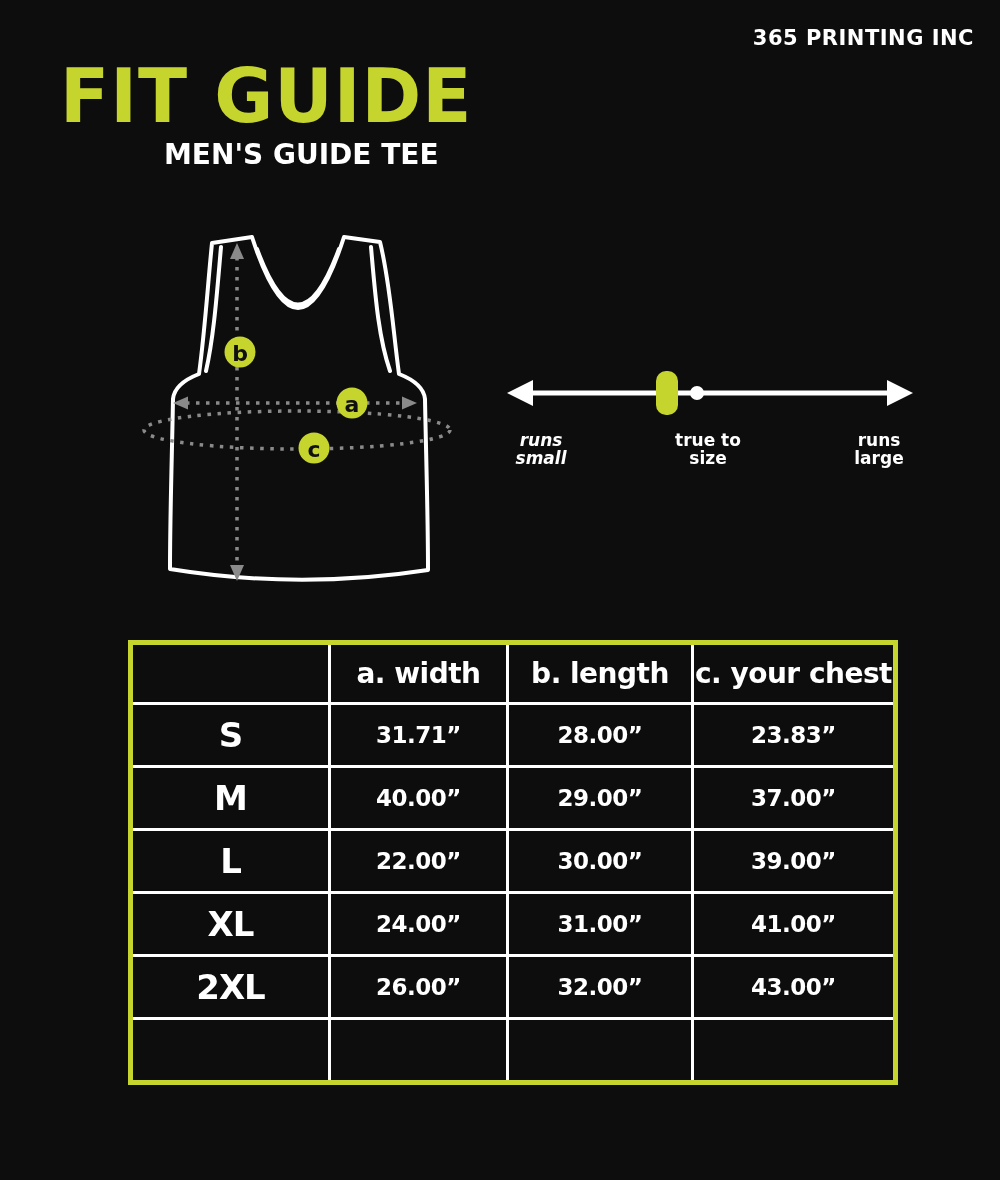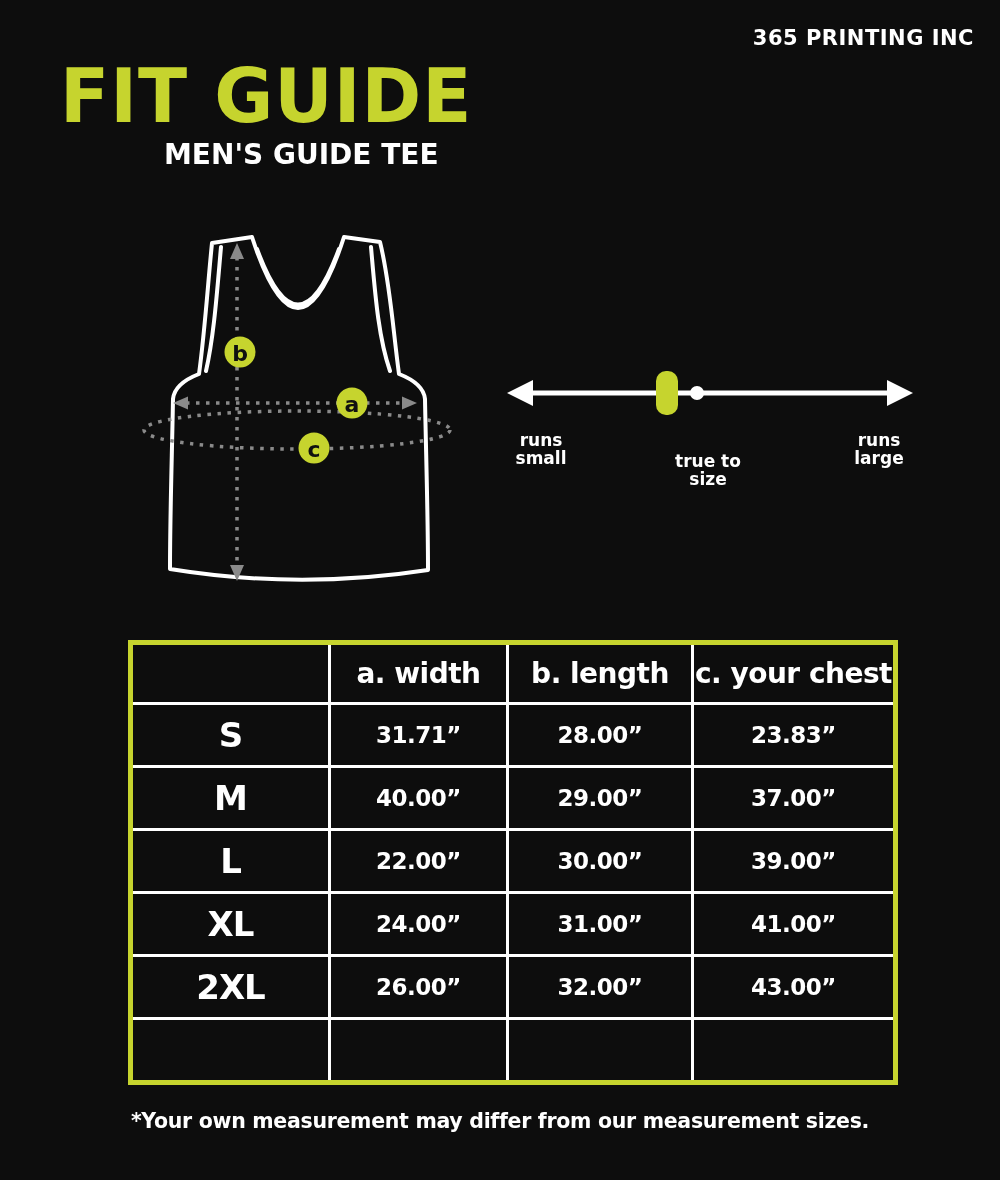--- a/index.html
+++ b/index.html
@@ -35,22 +35,22 @@
     font-size: 28px; line-height: 1; letter-spacing: 0px;
     color: var(--text); white-space: nowrap;
   }
 
   .diagram-svg { position: absolute; left: 0; top: 0; width: 1000px; height: 620px; }
 
   .scale-label {
     position: absolute; font-size: 17px; line-height: 1.08;
     text-align: center; color: var(--text);
   }
-  .scale-label.small  { left: 508px; top: 431px; width: 66px; }
-  .scale-label.true   { left: 672px; top: 431px; width: 72px; margin-top: 21px; }
+  .scale-label.small  { left: 508px; top: 431px; width: 66px; font-style: italic; }
+  .scale-label.true   { left: 672px; top: 431px; width: 72px; }
   .scale-label.large  { left: 846px; top: 431px; width: 66px; }
 
   table.size-chart {
     position: absolute; left: 128px; top: 640px;
     width: 765px; table-layout: fixed;
     border-collapse: collapse;
     border: 5px solid var(--accent);
   }
   table.size-chart td, table.size-chart th {
     border: 3px solid #ffffff;
@@ -181,15 +181,14 @@
     </tr>
     <tr class="empty-row">
       <td></td>
       <td></td>
       <td></td>
       <td></td>
     </tr>
   </tbody>
     </table>
 
-  <div class="footnote">*Your own measurement may differ from our measurement sizes.</div>
 
 </div>
 
 </body></html>

